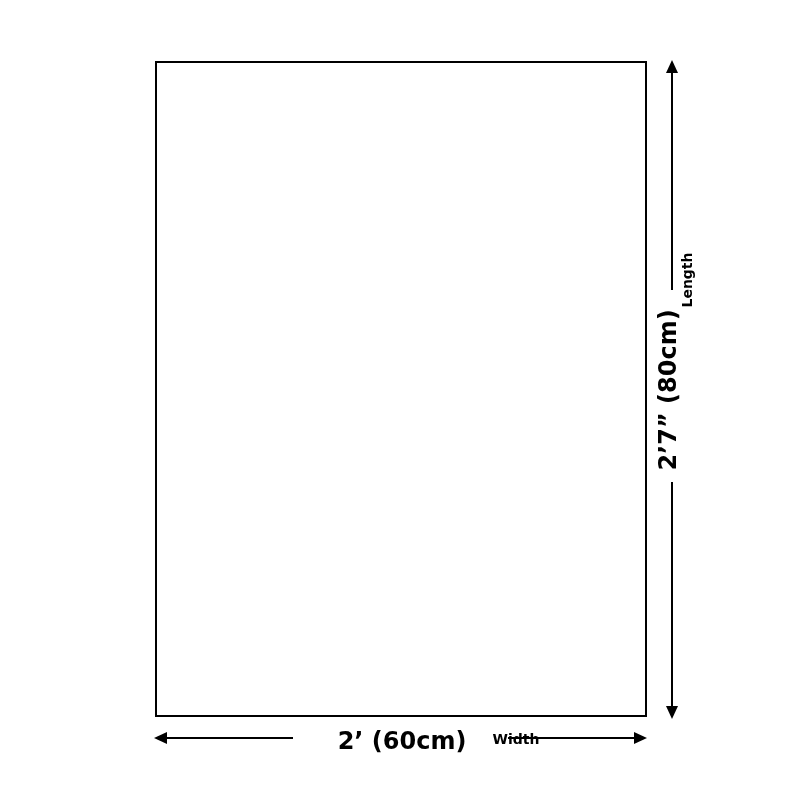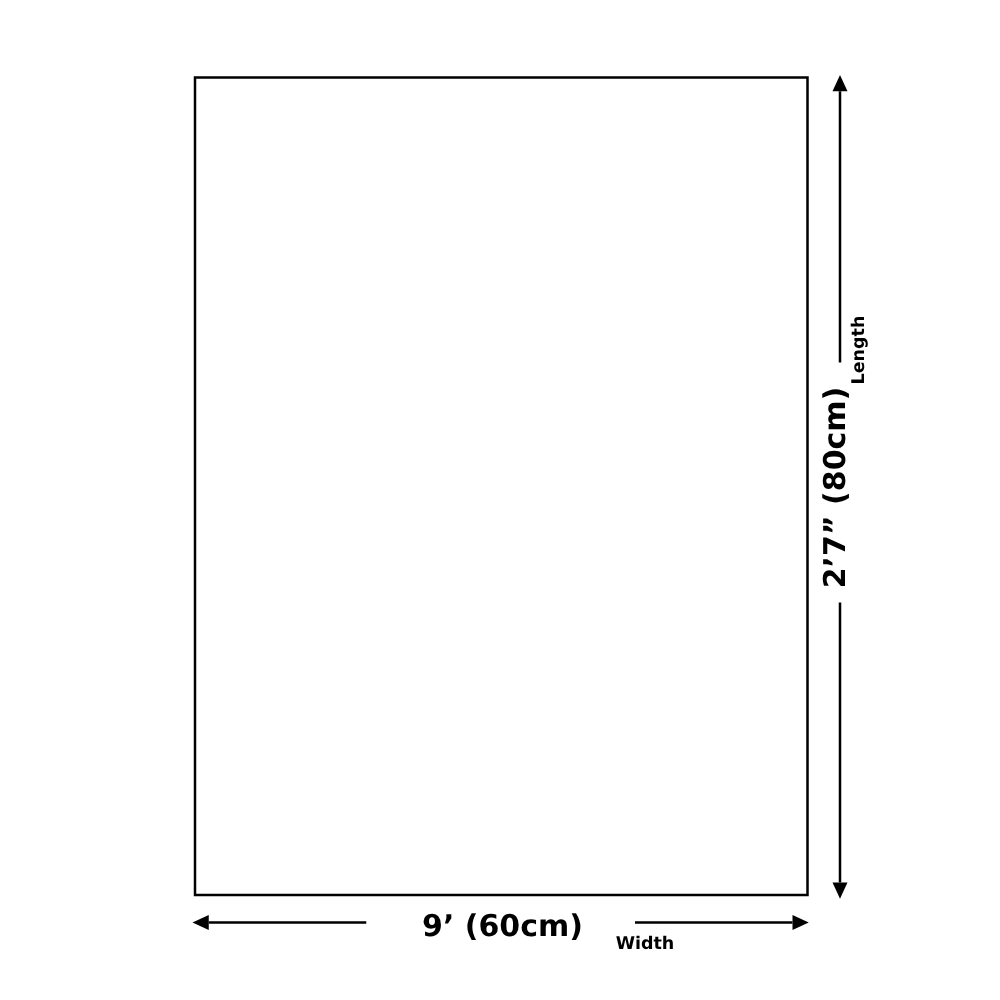--- a/index.html
+++ b/index.html
@@ -76,21 +76,21 @@
   }
   .length-label {
     left: 687px; top: 280px;
     transform: translate(-50%, -50%) rotate(-90deg);
   }
   .width-value {
     left: 402px; top: 741px;
     transform: translate(-50%, -50%);
   }
   .width-label {
-    left: 516px; top: 755px;
+    left: 516px; top: 739px;
     transform: translate(-50%, -50%);
     text-align: center;
   }
 </style>
 </head>
 <body>
 
 <div class="canvas">
 
   <div class="product-rect"></div>
@@ -100,19 +100,19 @@
     <div class="dim-line v-line-top"></div>
     <div class="dim-text label-text length-label">Length</div>
     <div class="dim-text value-text length-value">2’7” (80cm)</div>
     <div class="dim-line v-line-bottom"></div>
     <div class="arrowhead head-down"></div>
   </div>
 
   <div>
     <div class="arrowhead head-left"></div>
     <div class="dim-line h-line-left"></div>
-    <div class="dim-text value-text width-value">9’ (60cm)</div>
+    <div class="dim-text value-text width-value">2’ (60cm)</div>
     <div class="dim-text label-text width-label">Width</div>
     <div class="dim-line h-line-right"></div>
     <div class="arrowhead head-right"></div>
   </div>
 
 </div>
 
 </body></html>

